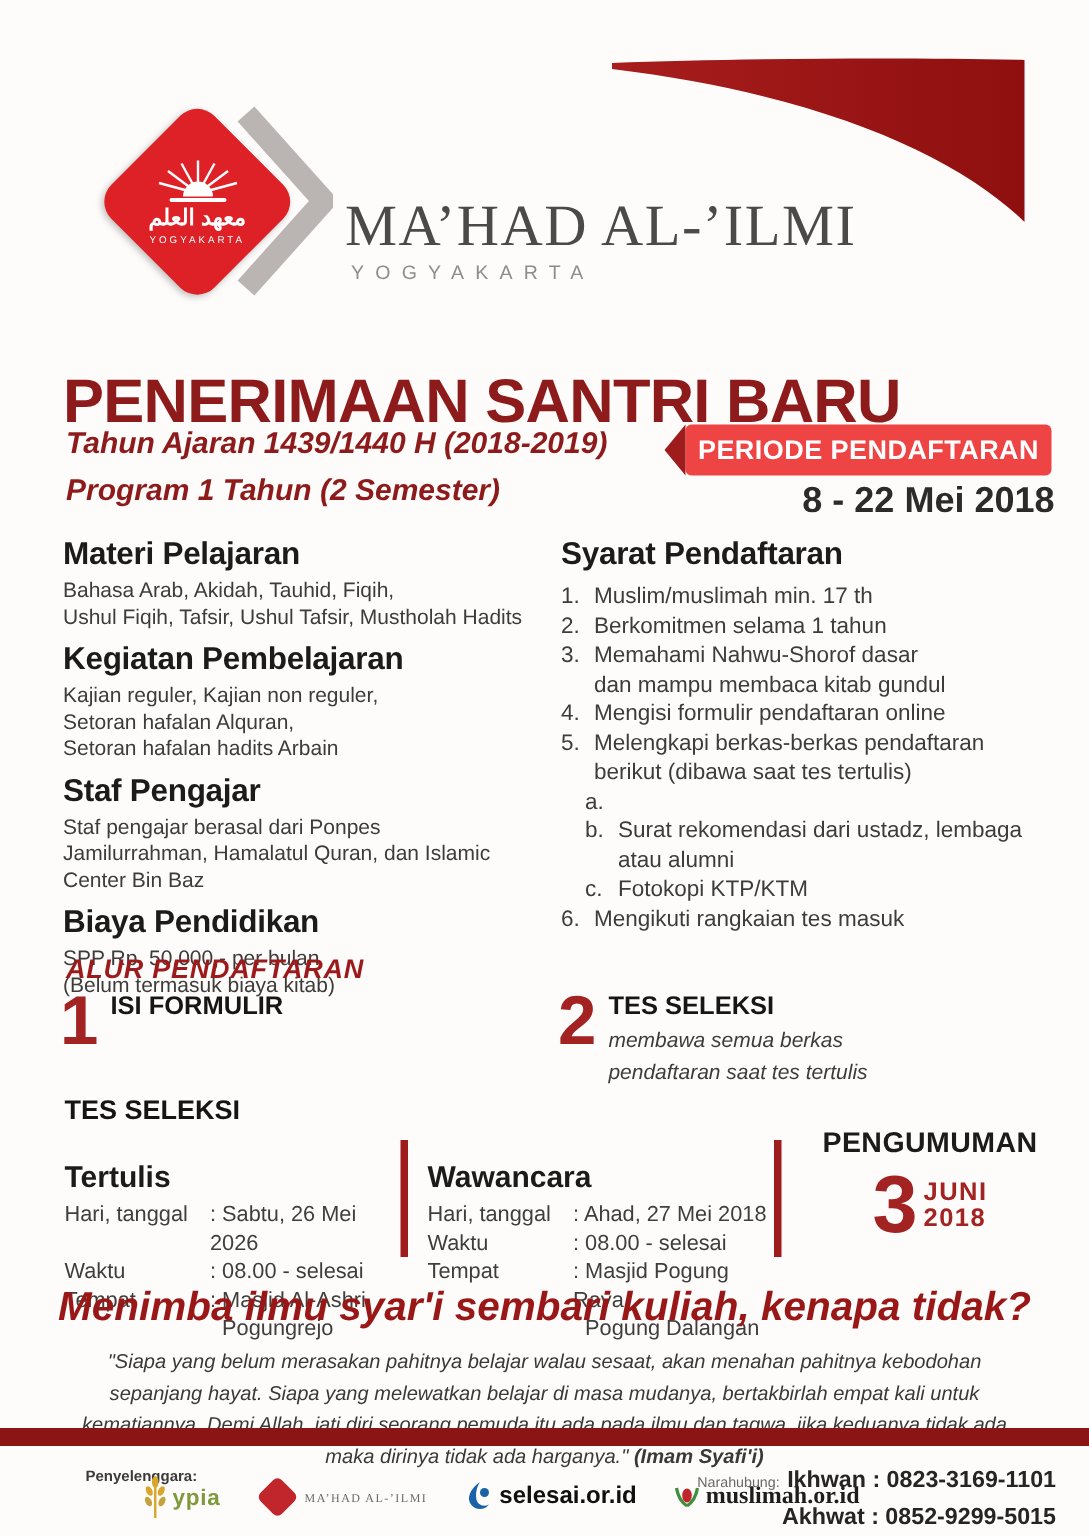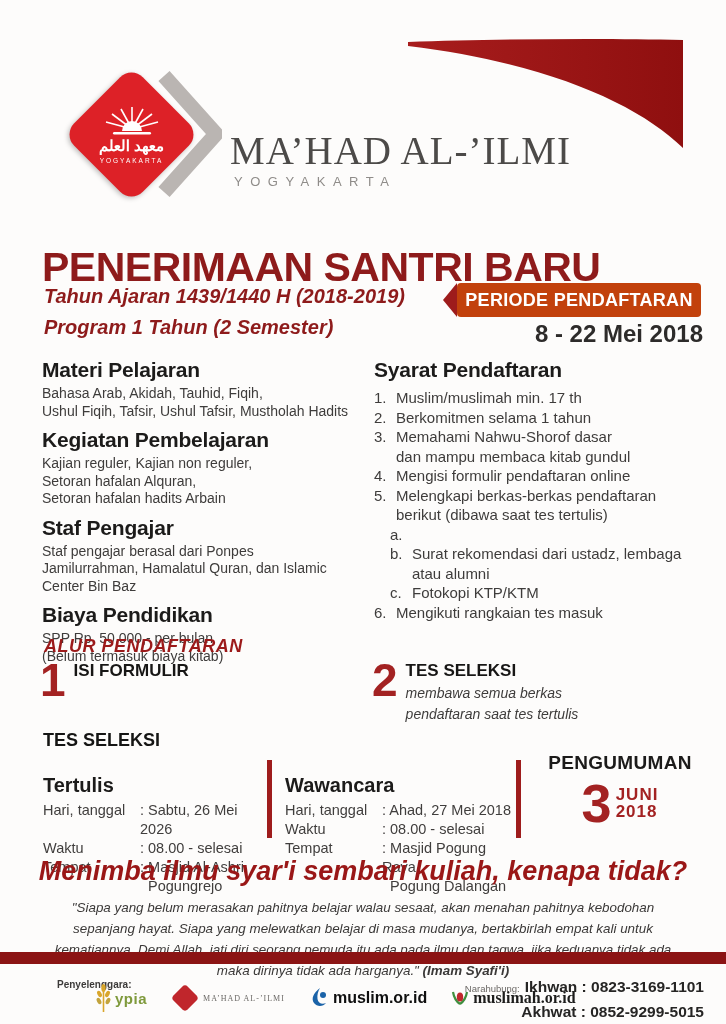--- a/index.html
+++ b/index.html
@@ -24,21 +24,21 @@
     font-family:"Liberation Serif",serif;font-size:39px;color:#4c4a48;letter-spacing:1px;}
   .brand-city{position:absolute;left:234px;top:174px;font-size:13px;
     letter-spacing:7.5px;color:#8f8c89;}
 
   
   .main-title{position:absolute;left:42px;top:244px;margin:0;
     font-size:41px;font-weight:bold;letter-spacing:-.5px;color:#8e1b1b;}
   .subtitle{position:absolute;left:44px;top:281px;margin:0;
     font-size:20px;font-weight:bold;font-style:italic;color:#8e1b1b;line-height:31px;}
   .banner{position:absolute;left:457px;top:283px;width:244px;height:34px;
-    background:#c2410c;border-radius:4px;display:flex;align-items:center;justify-content:center;}
+    background:#ef4444;border-radius:4px;display:flex;align-items:center;justify-content:center;}
   .banner::before{content:"";position:absolute;left:-14px;top:0;
     border-top:17px solid transparent;border-bottom:17px solid transparent;
     border-right:14px solid #9e1c1c;}
   .banner-label{color:#fff;font-size:18px;font-weight:bold;letter-spacing:.3px;}
   .periode-dates{position:absolute;left:400px;top:320px;width:303px;
     text-align:right;font-size:24px;font-weight:bold;color:#2d2b2a;}
 
   
   .col-left{position:absolute;left:42px;top:358px;width:330px;}
   .col-left h3,.col-right h3{margin:8px 0 3px 0;font-size:21px;color:#1c1b1a;letter-spacing:-.2px;}
@@ -302,21 +302,21 @@
     </div>
     <div class="logo-item">
       <span class="mini-diamond"></span>
       <span class="mini-mahad-text">MA’HAD AL-’ILMI</span>
     </div>
     <div class="logo-item">
       <svg width="20" height="20" viewBox="0 0 20 20">
         <path d="M11 0 C4 5 2 11 5 15 C8 19 14 19 17 15 C13 17 9 15 8.5 11 C8 7 9 3 11 0 Z" fill="#1b63a8"></path>
         <circle cx="14" cy="7" r="3" fill="#1b63a8"></circle>
       </svg>
-      <span class="muslim-text">muslim.or.id</span>
+      <span class="muslim-text">selesai.or.id</span>
     </div>
     <div class="logo-item">
       <svg width="18" height="18" viewBox="0 0 18 18">
         <path d="M2 3 C3 9 6 13 9 15" fill="none" stroke="#3f8f3f" stroke-width="2.2"></path>
         <path d="M16 3 C15 9 12 13 9 15" fill="none" stroke="#3f8f3f" stroke-width="2.2"></path>
         <ellipse cx="9" cy="8" rx="3.2" ry="4.6" fill="#c0272d"></ellipse>
       </svg>
       <span class="muslimah-text">muslimah.or.id</span>
     </div>
   </div>

